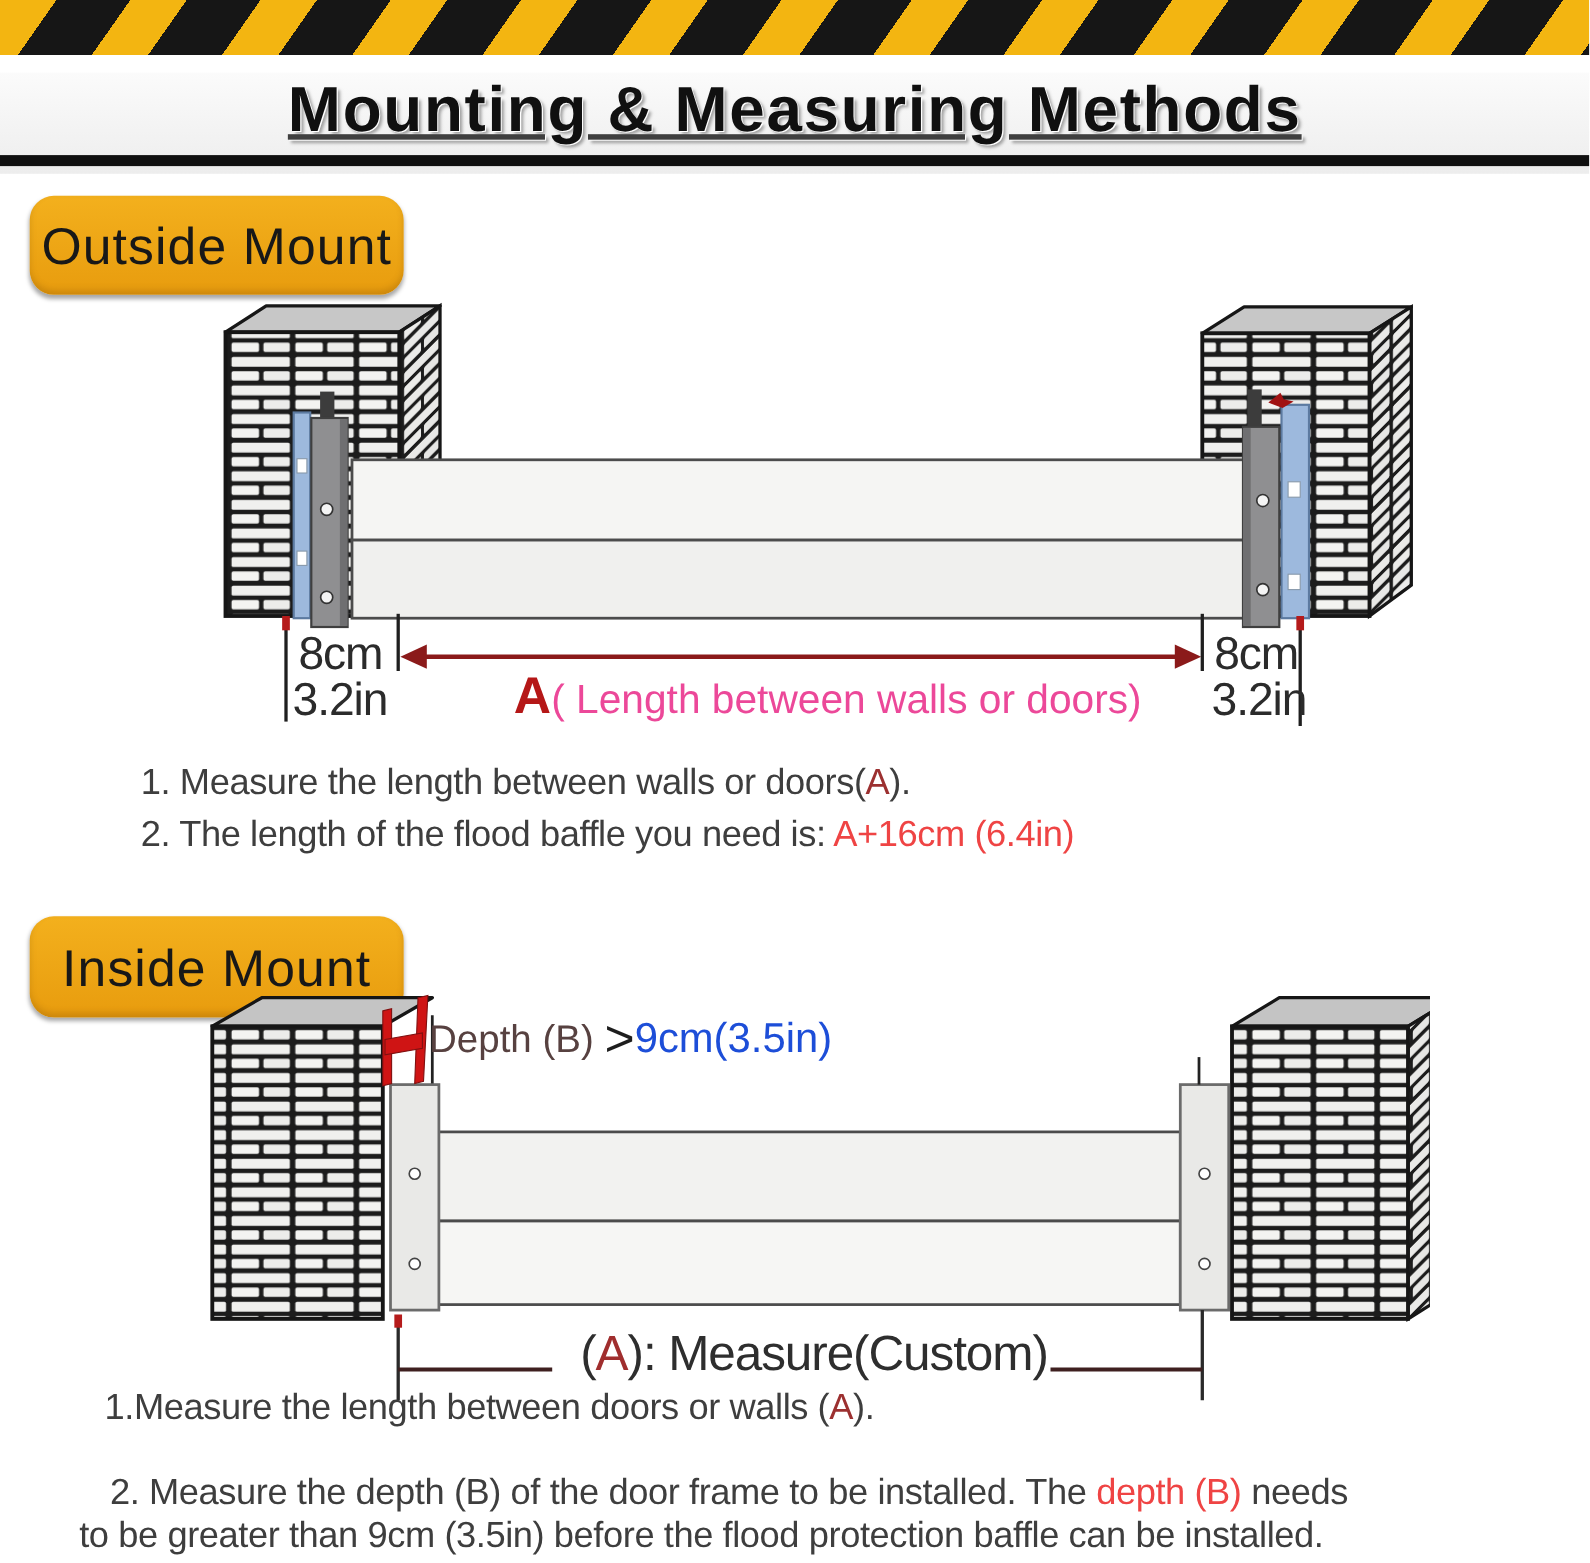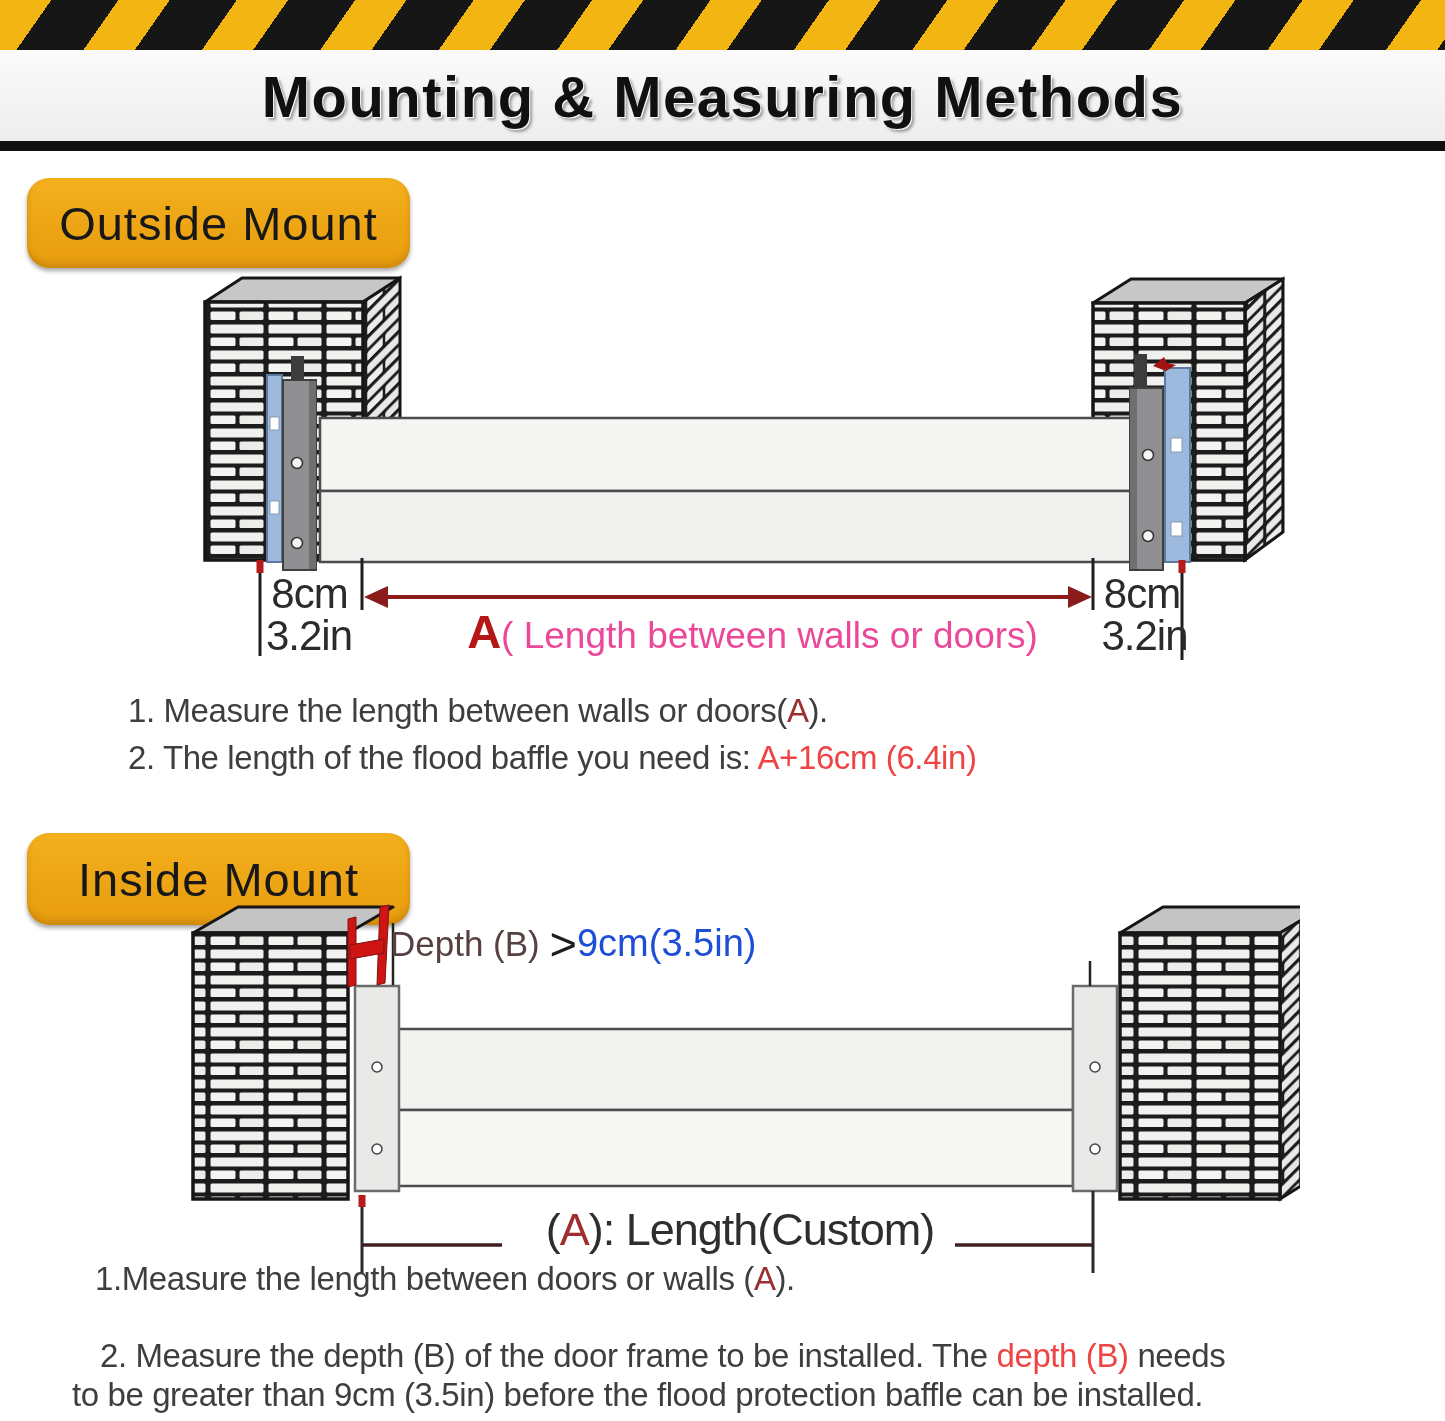--- a/index.html
+++ b/index.html
@@ -6,32 +6,32 @@
   .page{
     position:relative;width:1445px;height:1421px;overflow:hidden;background:#ffffff;
     font-family:"Liberation Sans","DejaVu Sans",sans-serif;color:#3f3f3f;
   }
   
   .hazard{
     position:absolute;left:0;top:0;width:100%;height:50px;
     background:repeating-linear-gradient(125deg,#f3b511 0 42px,#161616 42px 97px);
   }
   .titlebar{
-    position:absolute;left:0;top:50px;width:100%;height:92px;
+    position:absolute;left:0;top:66px;width:100%;height:92px;
     background:linear-gradient(#fbfbfb,#ededed);
-    display:flex;align-items:center;justify-content:center;
+    display:flex;align-items:flex-start;justify-content:center;text-decoration:underline;
   }
   .title{
     font-size:58px;font-weight:700;letter-spacing:1.5px;color:#101010;
     text-shadow:1px 1px 0 #ffffff,3px 3px 3px rgba(0,0,0,.35);
   }
   .blackbar{position:absolute;left:0;top:141px;width:100%;height:10px;background:#101010;}
   
   .badge{
-    position:absolute;left:27px;width:383px;height:90px;border-radius:22px;
+    position:absolute;left:27px;width:340px;height:90px;border-radius:22px;
     background:linear-gradient(#f3b01d,#e89c0e);
     box-shadow:0 3px 4px rgba(0,0,0,.35), inset 0 -4px 6px rgba(120,70,0,.25);
     display:flex;align-items:center;justify-content:center;
     font-size:47px;color:#181818;font-weight:500;letter-spacing:1px;
   }
   .badge.outside{top:178px;}
   .badge.inside{top:833px;height:92px;}
   
   .diagram{position:absolute;left:150px;width:1150px;height:400px;}
   .diagram.outside{top:270px;}
@@ -200,21 +200,21 @@
       <line x1="943" y1="296" x2="943" y2="378" stroke="#2a2a2a" stroke-width="3"></line>
       <line x1="212" y1="350" x2="352" y2="350" stroke="#3f2020" stroke-width="3.5"></line>
       <line x1="805" y1="350" x2="943" y2="350" stroke="#3f2020" stroke-width="3.5"></line>
     </g>
   </svg>
 
   <div class="depth-label">
     <span class="d1">Depth (B) </span><span class="gt">&gt;</span><span class="d2">9cm(3.5in)</span>
   </div>
   <div class="dim-custom">
-    <span>(</span><span class="a">A</span><span>): Length(Custom)</span>
+    <span>(</span><span class="a">A</span><span>): Measure(Custom)</span>
   </div>
 
   <div class="step" style="left:95px;top:1260px;">
     <span>1.Measure the length between doors or walls (</span><span class="accent-soft">A</span><span>).</span>
   </div>
   <div class="step" style="left:100px;top:1337px;">
     <span>2. Measure the depth (B) of the door frame to be installed. The </span><span class="accent">depth (B)</span><span> needs</span>
   </div>
   <div class="step" style="left:72px;top:1376px;">
     <span>to be greater than 9cm (3.5in) before the flood protection baffle can be installed.</span>

